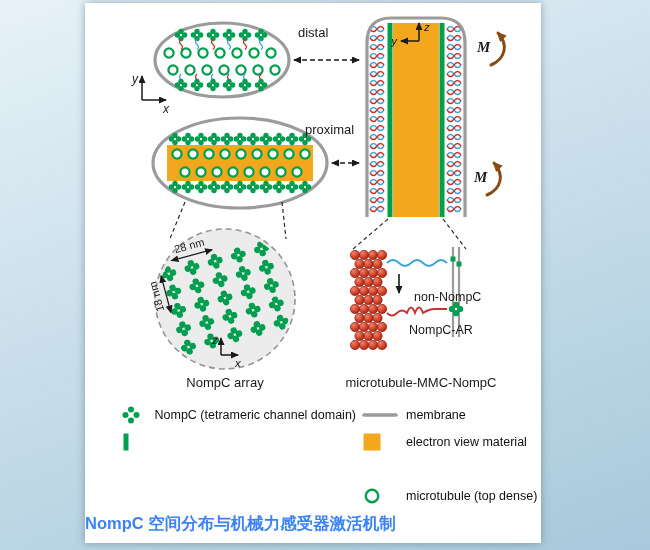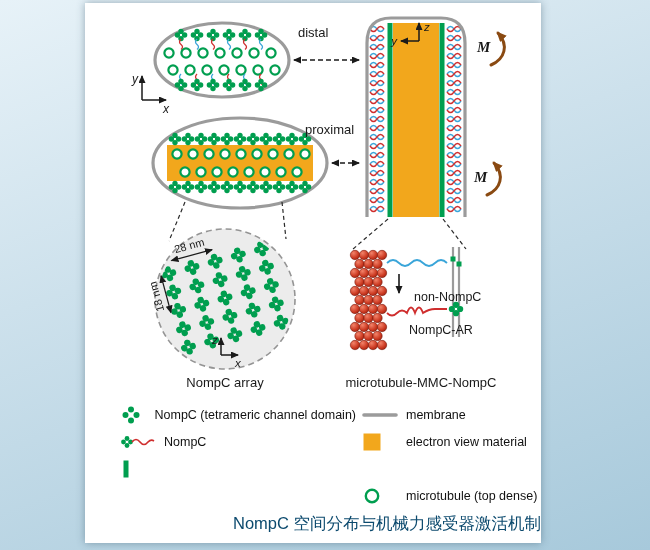--- a/index.html
+++ b/index.html
@@ -17,21 +17,21 @@
   .legend {
     position:absolute; left:35px; top:398px; right:12px;
     display:grid; grid-template-columns:236px 1fr; column-gap:6px;text-align:center;
   }
   .legend-col { display:flex; flex-direction:column; }
   .legend-item { display:flex; align-items:center; height:27px; gap:8px; }
   .legend-item .licon { width:36px; display:flex; justify-content:flex-start; align-items:center; }
   .legend-item .ltext { font-size:12.5px; color:#111; white-space:nowrap; }
   .fig-title {
     position:absolute; top:510px; left:0; width:100%;
-    text-align:right; font-size:16.5px; font-weight:normal; color:#0c4a6e;
+    text-align:left; font-size:16.5px; font-weight:bold; color:#3b82f6;
   }
 </style>
 </head>
 <body>
 
 <div class="panel">
 
   <svg width="480" height="394" viewBox="0 0 480 394">
     <defs>
       <marker id="ah" orient="auto" markerUnits="userSpaceOnUse" markerWidth="9" markerHeight="8" refX="7" refY="3.5">
@@ -366,34 +366,20 @@
                 <circle cx="16.5" cy="10" r="3"></circle>
                 <circle cx="11" cy="15.5" r="3"></circle>
                 <circle cx="5.5" cy="10" r="3"></circle>
               </g>
             </svg>
         </span>
         <span class="ltext">NompC (tetrameric channel domain)</span>
       </div>
       <div class="legend-item">
         <span class="licon">
-          <svg width="36" height="16" viewBox="0 0 36 16">
-              <g fill="#009e4f">
-                <circle cx="7" cy="4.5" r="2.4"></circle>
-                <circle cx="10.5" cy="8" r="2.4"></circle>
-                <circle cx="7" cy="11.5" r="2.4"></circle>
-                <circle cx="3.5" cy="8" r="2.4"></circle>
-              </g>
-              <path d="M12,8 q4,-5 8,0 t8,0 q3,-3 6,-1" fill="none" stroke="#cf2e2e" stroke-width="1.7"></path>
-            </svg>
-        </span>
-        <span class="ltext">NompC</span>
-      </div>
-      <div class="legend-item">
-        <span class="licon">
           <svg width="12" height="20" viewBox="0 0 12 20">
               <rect x="3.5" y="1.5" width="5" height="17" fill="#009e4f"></rect>
             </svg>
         </span>
       </div>
     </div>
     <div class="legend-col">
       <div class="legend-item">
         <span class="licon">
           <svg width="36" height="10" viewBox="0 0 36 10">

